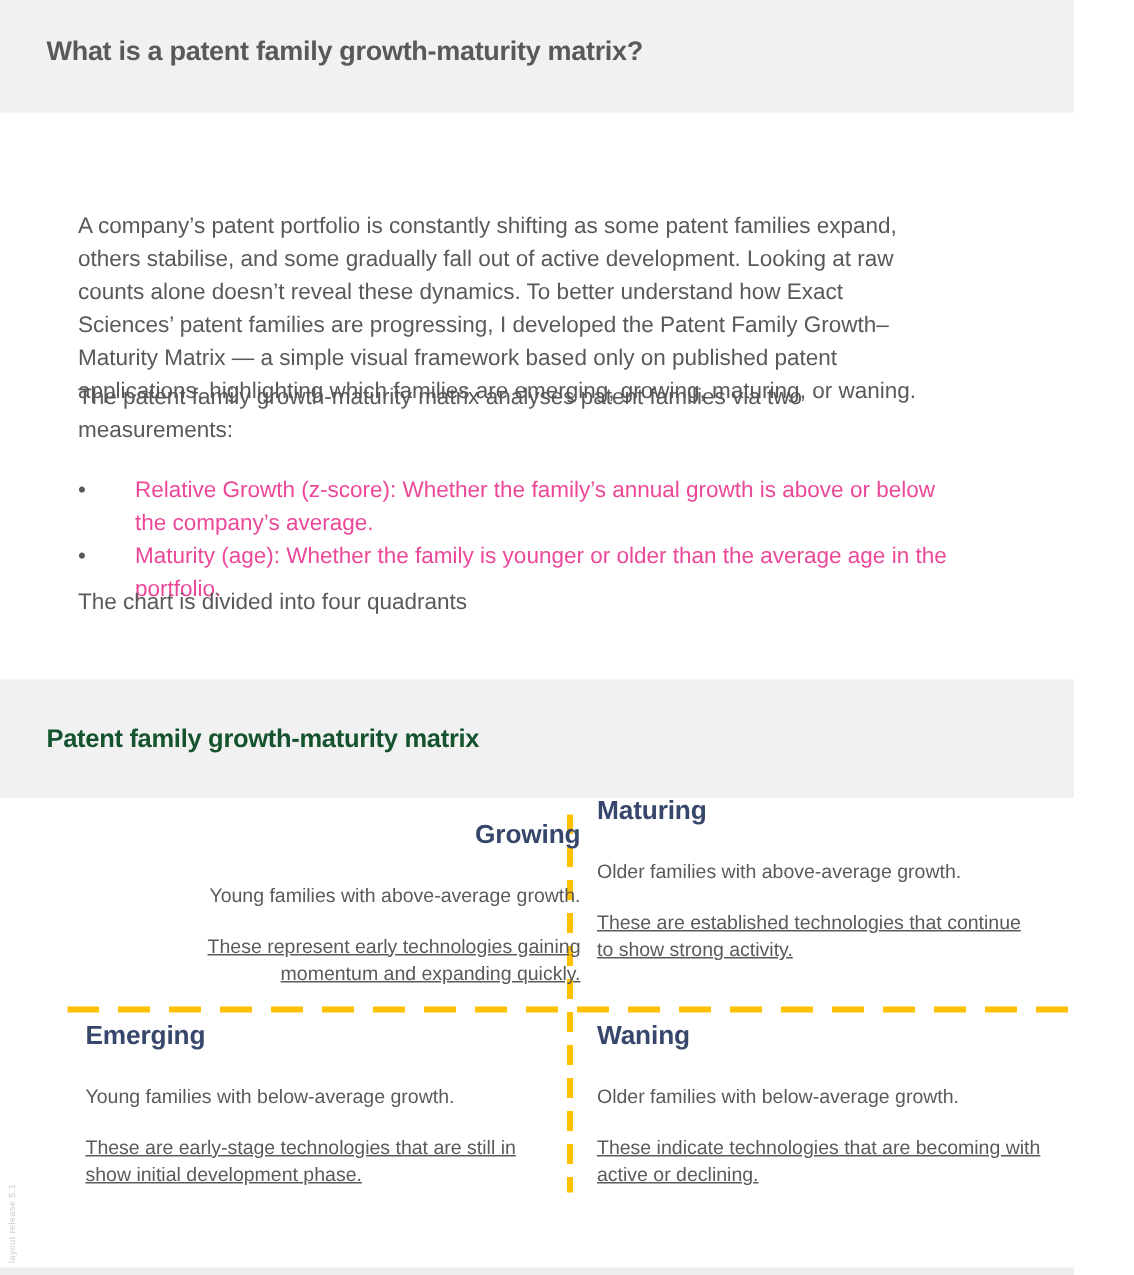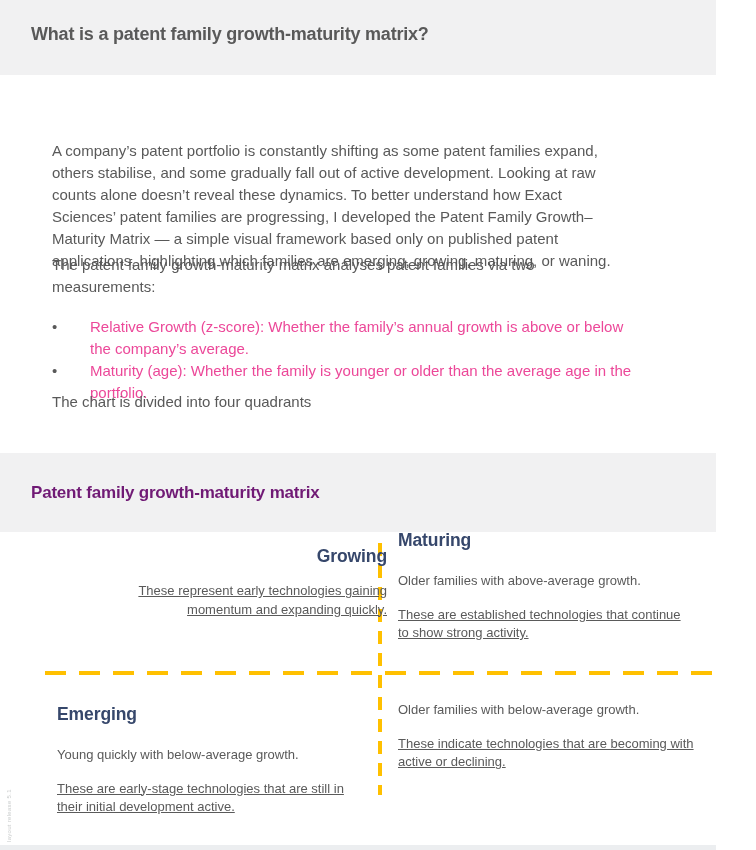--- a/index.html
+++ b/index.html
@@ -15,21 +15,21 @@
   .band-top { top:0; height:75px; }
   .band-matrix { top:453px; height:79px; }
   .page-title {
     position:absolute; left:31px; top:24px;
     font-size:18px; font-weight:bold; letter-spacing:-0.2px;
     color:#595959; white-space:nowrap;
   }
   .matrix-title {
     position:absolute; left:31px; top:483px;
     font-size:17px; font-weight:bold; letter-spacing:-0.2px;
-    color:#701a75; white-space:nowrap;
+    color:#14532d; white-space:nowrap;
   }
   .intro-par {
     position:absolute; left:52px; width:660px;
     font-size:15px; line-height:22px; color:#595959;
     white-space:pre-line;
   }
   .p1 { top:112px;margin-top:28px; }
   .p2 { top:254px; }
   .p3 { top:391px; }
   .bullet-list { position:absolute; left:52px; top:316px; width:660px; }
@@ -37,21 +37,21 @@
   .bullet-glyph {
     flex:0 0 38px; font-size:15px; line-height:22px; color:#595959;
   }
   .bullet-text {
     flex:1; font-size:15px; line-height:22px; color:#ec4899;
     white-space:pre-line;
   }
   .quadrant { position:absolute; width:330px; }
   .q-growing  { left:57px;  top:546px;text-align:right; }
   .q-maturing { left:398px; top:530px; }
-  .q-emerging { left:57px;  top:704px; }
+  .q-emerging { left:57px;  top:680px; }
   .q-waning   { left:398px; top:680px; }
   .quadrant-heading {
     font-size:17.5px; font-weight:bold; color:#36476b; letter-spacing:-0.1px;
   }
   .quadrant-line1 {
     margin-top:21px; font-size:13px; line-height:18.5px; color:#5a5a5a;
     white-space:pre-line;
   }
   .quadrant-line2 {
     margin-top:15px; font-size:13px; line-height:18.5px; color:#5a5a5a;
@@ -114,39 +114,41 @@
 
   <header class="band band-matrix"></header>
   <h2 class="matrix-title">Patent family growth-maturity matrix</h2>
 
   <section>
     <div class="vline"></div>
     <div class="hline"></div>
 
     <div class="quadrant q-growing">
       <h3 class="quadrant-heading">Growing</h3>
+      <p class="quadrant-line1">Young families with above-average growth.</p>
       <p class="quadrant-line2">These represent early technologies gaining
 momentum and expanding quickly.</p>
     </div>
 
     <div class="quadrant q-maturing">
       <h3 class="quadrant-heading">Maturing</h3>
       <p class="quadrant-line1">Older families with above-average growth.</p>
       <p class="quadrant-line2">These are established technologies that continue
 to show strong activity.</p>
     </div>
 
     <div class="quadrant q-emerging">
       <h3 class="quadrant-heading">Emerging</h3>
-      <p class="quadrant-line1">Young quickly with below-average growth.</p>
+      <p class="quadrant-line1">Young families with below-average growth.</p>
       <p class="quadrant-line2">These are early-stage technologies that are still in
-their initial development active.</p>
+show initial development phase.</p>
     </div>
 
     <div class="quadrant q-waning">
+      <h3 class="quadrant-heading">Waning</h3>
       <p class="quadrant-line1">Older families with below-average growth.</p>
       <p class="quadrant-line2">These indicate technologies that are becoming with
 active or declining.</p>
     </div>
   </section>
 
   <div class="side-note">layout release 5.1</div>
   <div class="bottom-strip"></div>
 
 </div>

